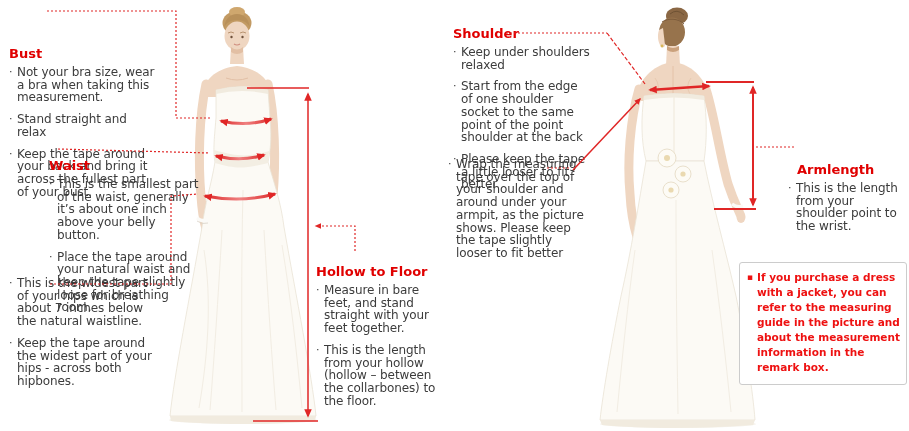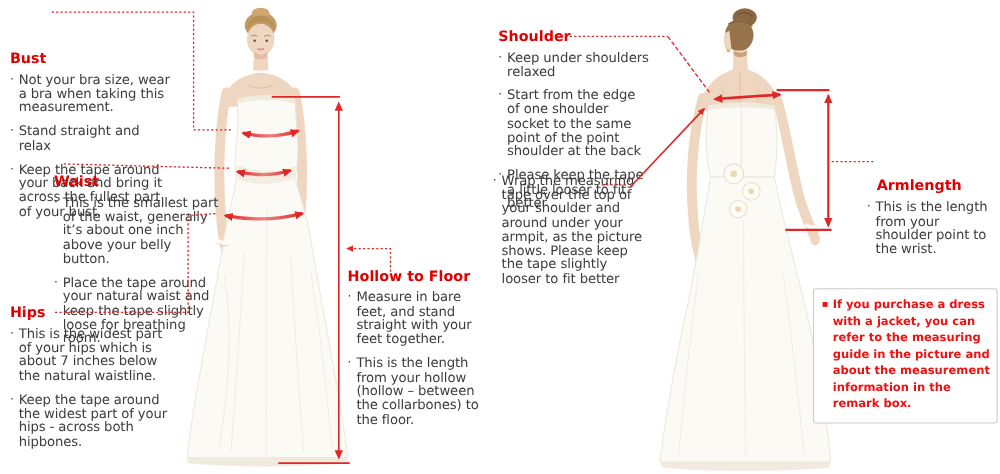--- a/index.html
+++ b/index.html
@@ -15,21 +15,21 @@
     margin:0 0 5px 0;font-size:13px;line-height:15px;font-weight:bold;color:#e00000;
   }
   .bullets{display:block;}
   .bullet{display:flex;align-items:flex-start;margin:0 0 9px 0;}
   .bullet .dot{flex:0 0 8px;font-size:11px;line-height:12.5px;color:#3c3c3c;}
   .bullet .btxt{flex:1;font-size:12px;line-height:12.7px;color:#3c3c3c;letter-spacing:-0.1px;}
   
   .sec-bust{left:9px;top:2px;width:146px;margin-top:44px;}
   .sec-waist{left:9px;top:158px;width:150px;margin-left:40px;}
   .sec-hips{left:9px;top:277px;width:153px;}
-  .sec-hollow{left:316px;top:244px;width:132px;}
+  .sec-hollow{left:316px;top:264px;width:132px;}
   .sec-shoulder{left:453px;top:26px;width:139px;}
   .sec-armeye{left:448px;top:158px;width:141px;}
   .sec-armlength{left:788px;top:138px;width:118px;}
   .sec-armlength h3{padding-left:9px;margin-top:24px;}
   
   .note-box{
     position:absolute;z-index:2;left:739px;top:262px;width:168px;box-sizing:border-box;
     background:#ffffff;border:1px solid #cccccc;border-radius:3px;
     padding:7px 5px 9px 7px;display:flex;align-items:flex-start;
   }
@@ -187,21 +187,20 @@
           <span class="btxt">This is the smallest part of the waist, generally it’s about one inch above your belly button.</span>
         </div>
         <div class="bullet">
           <span class="dot">·</span>
           <span class="btxt">Place the tape around your natural waist and keep the tape slightly loose for breathing room.</span>
         </div>
       </div>
   </div>
 
   <div class="sec sec-hips">
-    <h3>Hips</h3>
     <div class="bullets">
         <div class="bullet">
           <span class="dot">·</span>
           <span class="btxt">This is the widest part of your hips which is about 7 inches below the natural waistline.</span>
         </div>
         <div class="bullet">
           <span class="dot">·</span>
           <span class="btxt">Keep the tape around the widest part of your hips - across both hipbones.</span>
         </div>
       </div>

